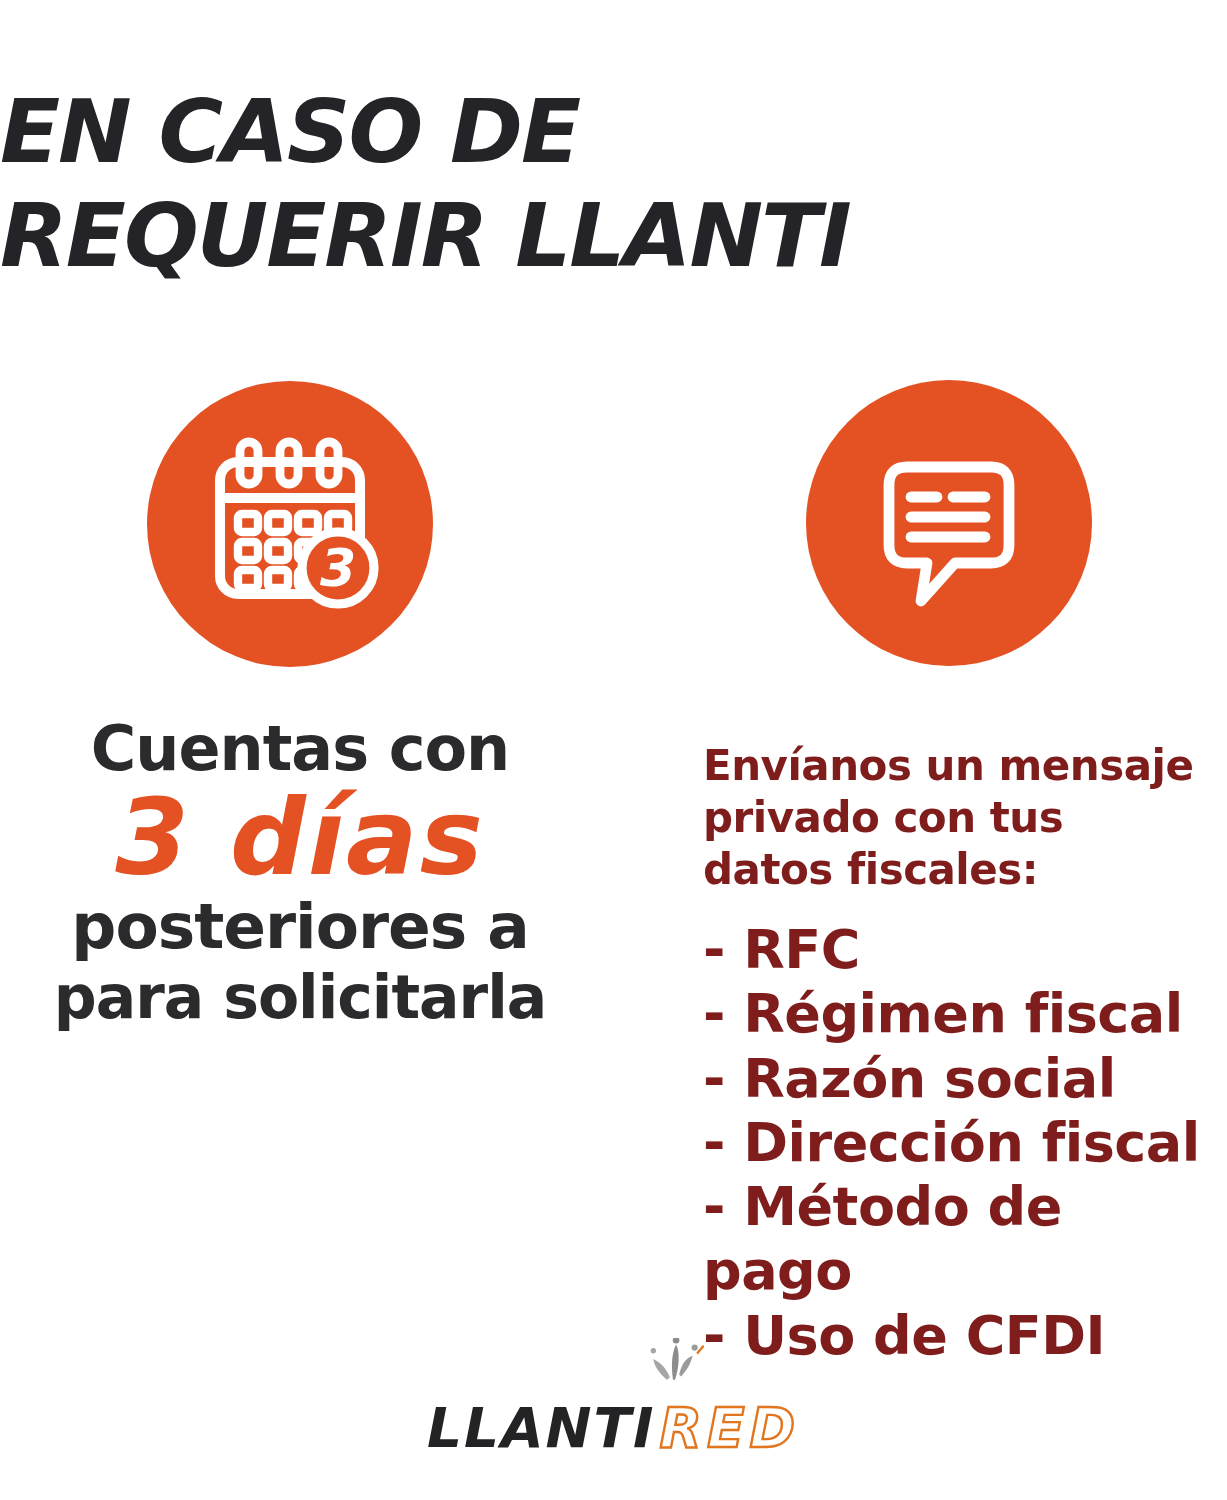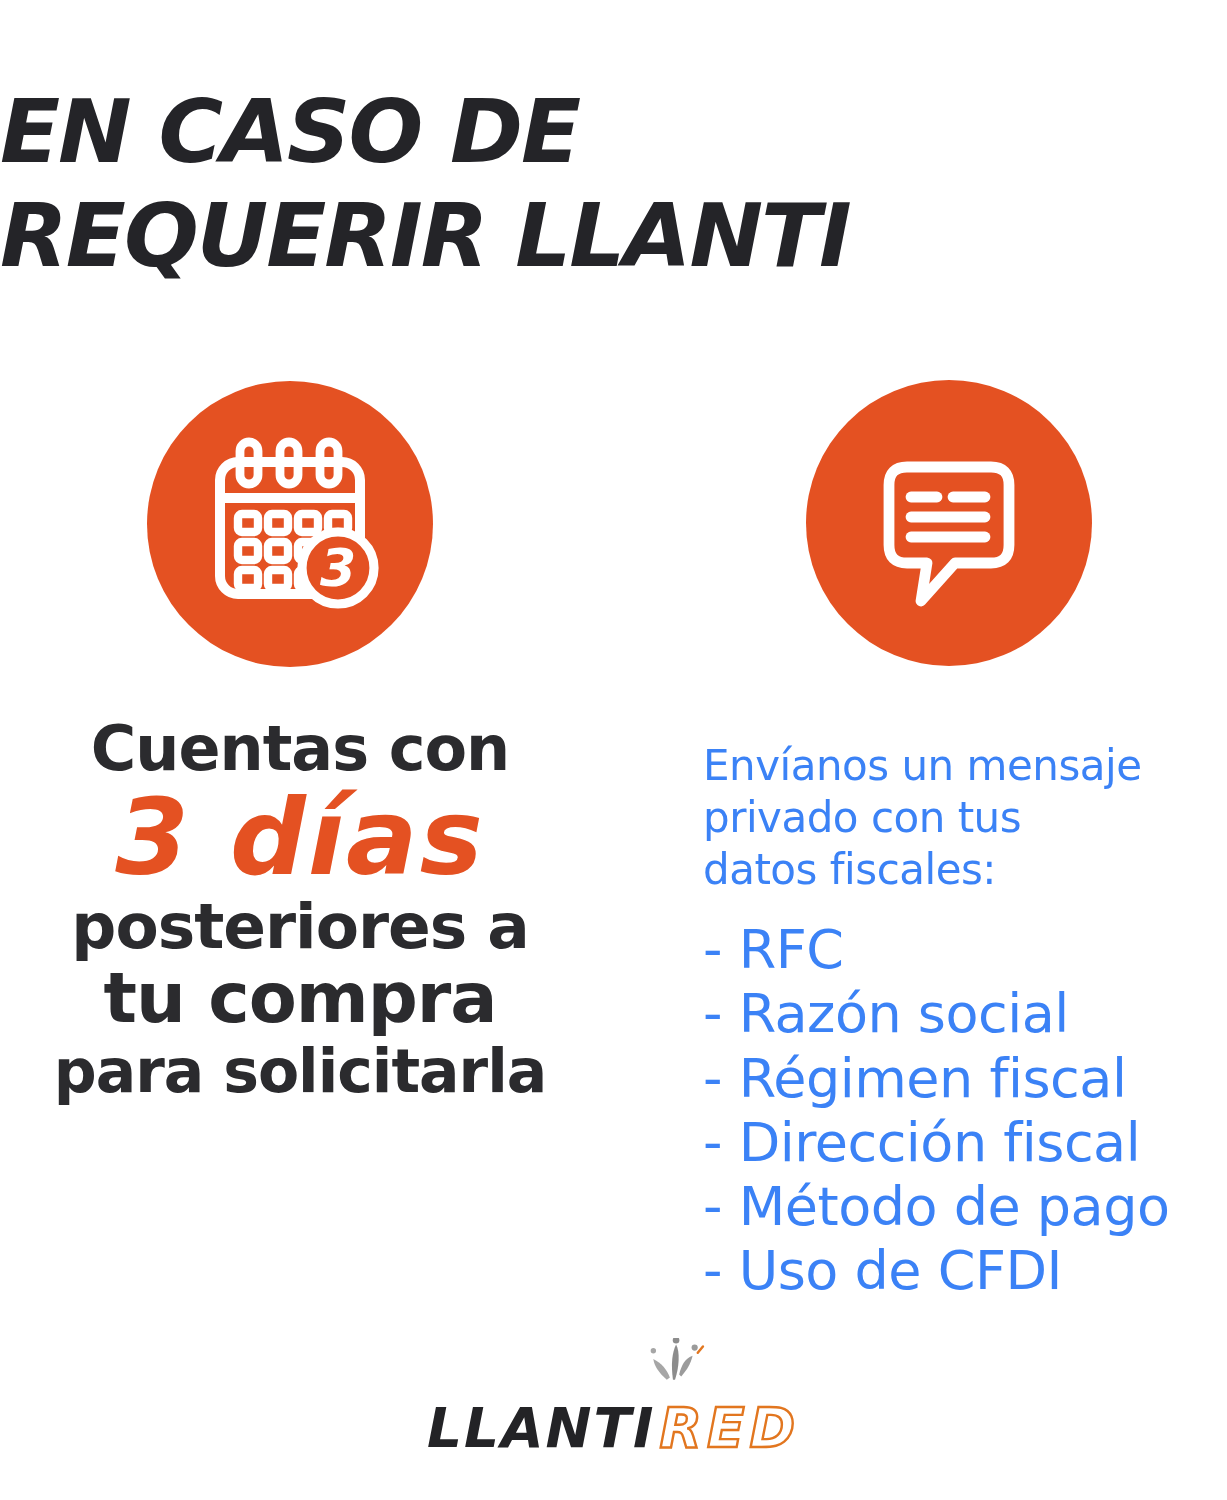--- a/index.html
+++ b/index.html
@@ -34,21 +34,21 @@
   .lt-highlight {
     font-size:106px; line-height:1.0; font-style:italic;
     color:#E45122; letter-spacing:2px; margin:4px 0 2px 0;
   }
   .lt-line2 { font-size:63px; line-height:1.08; letter-spacing:-1px; }
   .lt-line3 { font-size:70px; line-height:1.06; letter-spacing:-1px; }
   .lt-line4 { font-size:60px; line-height:1.2; letter-spacing:-1px; }
 
   .right-text {
     position:absolute; left:703px; top:740px; width:500px;
-    font-weight:normal; color:#3b82f6;
+    font-weight:bold; color:#7f1d1d;
   }
   .rt-heading { font-size:42px; line-height:1.24; white-space:pre-line; letter-spacing:-0.5px; }
   .rt-list { list-style:none; margin-top:22px; }
   .rt-list li { font-size:54px; line-height:1.19; letter-spacing:-0.5px; }
 
   .footer { position:absolute; left:0; top:1338px; width:100%; text-align:center; }
   .brand { position:relative; display:inline-block; padding-top:58px; }
   .splash { position:absolute; top:0; left:58%; }
   .wordmark { font-size:55px; font-style:italic; font-weight:bold; white-space:nowrap; }
   .logo-black { color:#232326; letter-spacing:2px; }
@@ -98,32 +98,31 @@
       <line x1="52" y1="37" x2="68" y2="37" stroke-width="5.4"></line>
       <line x1="31" y1="47" x2="68" y2="47" stroke-width="5.4"></line>
       <line x1="31" y1="57" x2="68" y2="57" stroke-width="5.4"></line>
     </svg>
   </div>
 
   <section class="left-text">
     <div class="lt-line1">Cuentas con</div>
     <div class="lt-highlight">3 días</div>
     <div class="lt-line2">posteriores a</div>
-    <div class="lt-line3">tu compra</div>
     <div class="lt-line4">para solicitarla</div>
   </section>
 
   <section class="right-text">
     <p class="rt-heading">Envíanos un mensaje
 privado con tus
 datos fiscales:</p>
     <ul class="rt-list">
       <li>- RFC</li>
+      <li>- Régimen fiscal</li>
       <li>- Razón social</li>
-      <li>- Régimen fiscal</li>
       <li>- Dirección fiscal</li>
       <li>- Método de pago</li>
       <li>- Uso de CFDI</li>
     </ul>
   </section>
 
   <footer class="footer">
     <div class="brand">
       <svg class="splash" viewBox="0 0 60 42" width="62" height="44" fill="none">
         <path d="M29 40 C27 26 28 14 32 6 C36 13 35 28 31 40 Z" fill="#8C8C8C"></path>

